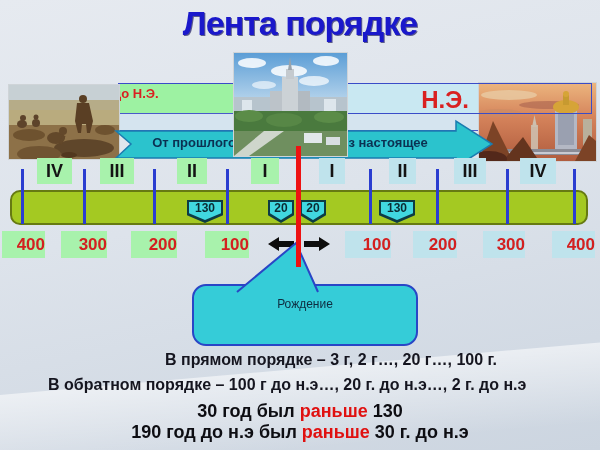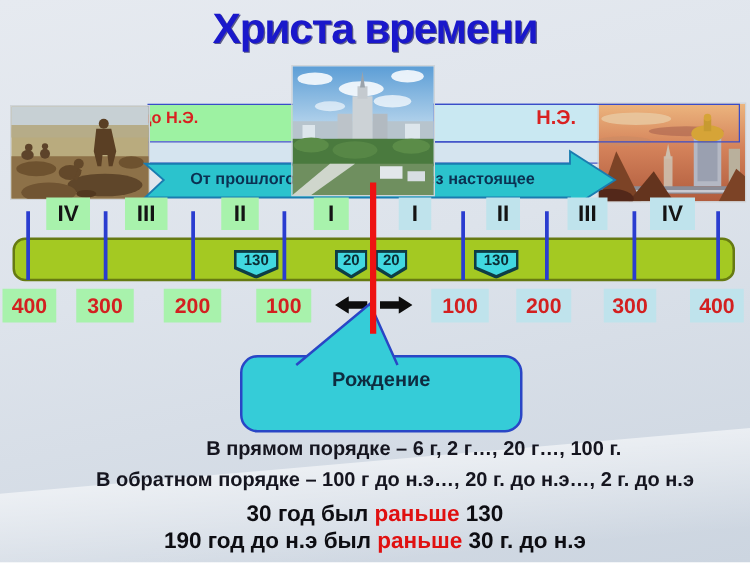--- a/index.html
+++ b/index.html
@@ -21,70 +21,70 @@
   
   .band-upper{position:absolute; left:118px; top:83px; width:472px; height:29px;
     background:#c9e8f2; border:1px solid #3a4cc8;}
   .band-upper-green{position:absolute; left:0; top:0; width:126px; height:29px; background:#9df2a2;}
   .band-lower{position:absolute; left:118px; top:113px; width:472px; height:16px;
     background:#d5e4ef; border:1px solid #4a5ac8;}
   .band-border-right{position:absolute; left:346px; top:83px; width:244px; height:29px;
     border:1px solid #3a4cc8; background:transparent; z-index:5;}
   .era-before{position:absolute; left:113px; top:86px; font-size:13px; font-weight:bold; color:#d92121; z-index:2;}
   .era-after{position:absolute; left:398px; top:86px; width:94px; text-align:center;
-    font-size:16px; font-weight:bold; color:#d92121; z-index:2;}
+    font-size:24px; font-weight:bold; color:#d92121; z-index:2;}
   
   .photo{position:absolute; border:1px solid #cfd4d8;}
   .photo-past{left:8px; top:84px; z-index:2;}
   .photo-future{left:478px; top:82px; z-index:4;}
   .photo-present{left:233px; top:52px; z-index:6;}
   
   .banner-svg{position:absolute; left:114px; top:116px; z-index:5;}
   .banner-text{position:absolute; left:130px; top:135px; width:320px; text-align:center;
     font-size:13px; font-weight:600; color:#0b3152; z-index:5;}
   
   .bar{position:absolute; left:10px; top:190px; width:574px; height:31px;
     background:#a4c922; border:2px solid #667a12; border-radius:10px; z-index:6;}
   .tick{position:absolute; top:169px; width:3px; height:55px; background:#2a3dd0; z-index:7;}
   .clabel{position:absolute; top:158px; height:26px; line-height:26px; text-align:center;
     font-size:18px; font-weight:bold; color:#141414; z-index:6;}
   .clabel.g{background:#a8f2ac;}
   .clabel.c{background:#bfe3ec;}
-  .ylabel{position:absolute; top:231px; height:27px; line-height:27px; text-align:center;
+  .ylabel{position:absolute; top:231px; height:27px; line-height:27px; text-align:right;
     font-size:17px; font-weight:bold; color:#d32020; z-index:6;}
   .ylabel.g{background:#a8f2ac;}
   .ylabel.c{background:#bfe3ec;}
   .badge{position:absolute; top:200px; height:23px; z-index:8;
     clip-path:polygon(0 0,100% 0,100% 66%,50% 100%,0 66%); background:#0e3c44;}
   .badge-inner{position:absolute; left:2px; right:2px; top:2px; bottom:3px;
     clip-path:polygon(0 0,100% 0,100% 62%,50% 100%,0 62%); background:#41d8e0;}
   .badge-text{position:absolute; left:0; right:0; top:1px; text-align:center;
     font-size:12px; font-weight:bold; color:#0b2b33;}
   .dir-arrow{position:absolute; top:237px; z-index:8;}
   
   .callout-tail{position:absolute; left:225px; top:240px; z-index:10;}
   .callout-box{position:absolute; left:192px; top:284px; width:222px; height:58px;
     background:#35ccd8; border:2px solid #2946c6; border-radius:14px; z-index:9;}
   .callout-text{position:absolute; left:192px; top:295px; width:226px; text-align:center;
-    font-size:16px; font-weight:bold; color:#0e2c40; line-height:19px; z-index:11;}
+    font-size:12px; font-weight:normal; color:#0e2c40; line-height:19px; z-index:11;}
   .redline{position:absolute; left:296px; top:146px; width:5px; height:121px; background:#ee1212; z-index:12;}
   
   .notes{position:absolute; left:0; top:351px; width:600px; z-index:3;}
   .note1{text-align:center; padding-left:62px; font-size:16px; font-weight:bold; color:#15151f; height:25px;}
-  .note2{text-align:center; padding-left:32px; font-size:16px; font-weight:bold; color:#15151f; height:25px;}
+  .note2{text-align:left; padding-left:48px; font-size:16px; font-weight:bold; color:#15151f; height:25px;}
   .note3,.note4{text-align:center; font-size:18px; font-weight:bold; color:#0d0d12; height:21px;}
   .hl{color:#e01010;}
 </style>
 </head>
 <body>
 
 <div class="slide">
   <div class="bg-streak"></div>
 
-  <div class="title">Христа времени</div>
+  <div class="title">Лента порядке</div>
 
   <div class="band-upper">
     <div class="band-upper-green"></div>
   </div>
   <div class="band-lower"></div>
   <div class="era-before">до Н.Э.</div>
   <div class="era-after">Н.Э.</div>
 
   <svg class="banner-svg" width="382" height="56" viewBox="0 0 382 56">
     <polygon points="2,15 342,15 342,5 378,28 342,51 342,42 2,42 17,28" fill="#2bc3cd" stroke="#1a7cb0" stroke-width="1.5"></polygon>
@@ -230,18 +230,18 @@
   <svg class="callout-tail" width="100" height="55" viewBox="0 0 100 55">
     <path d="M12,52 L71,3 L93,52" fill="#35ccd8" stroke="#2946c6" stroke-width="2"></path>
   </svg>
   <div class="callout-text">
     <div>Рождение</div>
   </div>
 
   <div class="redline"></div>
 
   <div class="notes">
-    <div class="note1">В прямом порядке – 6 г, 2 г…, 20 г…, 100 г.</div>
+    <div class="note1">В прямом порядке – 3 г, 2 г…, 20 г…, 100 г.</div>
     <div class="note2">В обратном порядке – 100 г до н.э…, 20 г. до н.э…, 2 г. до н.э</div>
     <div class="note3"><span>30 год был </span><span class="hl">раньше</span><span> 130</span></div>
     <div class="note4"><span>190 год до н.э был </span><span class="hl">раньше</span><span> 30 г. до н.э</span></div>
   </div>
 </div>
 
 </body></html>

